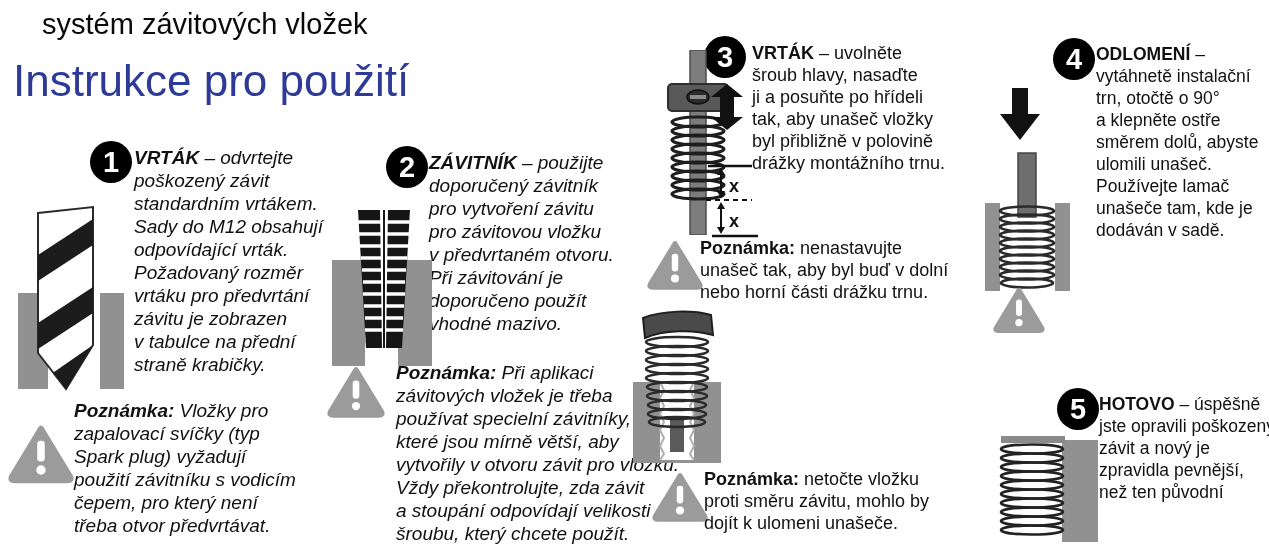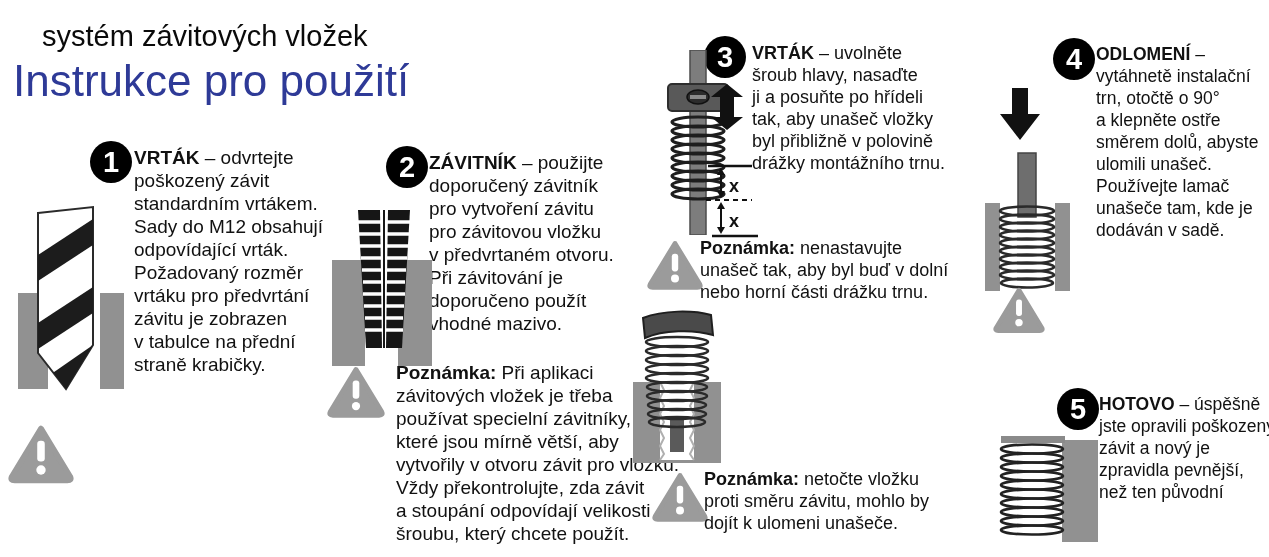--- a/index.html
+++ b/index.html
@@ -1,25 +1,25 @@
 <!DOCTYPE html>
 <html><head>
 <meta charset="utf-8">
 <style>
   html,body{margin:0;padding:0;background:#fff;}
   #canvas{position:relative;width:1269px;height:557px;background:#fff;overflow:hidden;
           font-family:"Liberation Sans",sans-serif;color:#111;}
   .abs{position:absolute;}
-  .subtitle{font-size:29px;color:#0a0a0a;white-space:pre;margin-top:12px;}
+  .subtitle{font-size:29px;color:#0a0a0a;white-space:pre;}
   .maintitle{font-size:44px;color:#2e3a97;white-space:pre;}
   .badge{width:42px;height:42px;border-radius:50%;background:#000;color:#fff;
          display:flex;align-items:center;justify-content:center;
          font-weight:bold;font-size:29px;}
   .txt{white-space:pre;margin:0;}
-  .t19{font-size:19px;line-height:23px;}
+  .t19{font-size:19px;line-height:23px;font-style:italic;}
   .t18{font-size:18px;line-height:22px;}
   .t17{font-size:17.5px;line-height:22px;}
   b{font-weight:bold;}
 </style>
 </head>
 <body>
 
 <div id="canvas">
 
   <div class="abs subtitle" style="left:42px;top:8px;">systém závitových vložek</div>
@@ -53,20 +53,26 @@
       <path d="M38,120 L93,84 L93,110 L38,146 Z" fill="#1c1c1c"></path>
       <path d="M44,176 L93,142 L93,168 L58,196 Z" fill="#1c1c1c"></path>
     </g>
   </svg>
 
   <svg class="abs" style="left:8px;top:424px;" width="66" height="60" viewBox="0 0 70 62">
     <path d="M35,4 L66,55 Q68,59 63,59 L7,59 Q2,59 4,55 Z" fill="#9b9b9b" stroke="#9b9b9b" stroke-width="6" stroke-linejoin="round"></path>
     <rect x="31" y="17" width="8" height="22" rx="3.5" fill="#fff"></rect>
     <circle cx="35" cy="48" r="5" fill="#fff"></circle>
   </svg>
+  <p class="abs txt t19" style="left:74px;top:399px;"><b>Poznámka:</b><span> Vložky pro
+zapalovací svíčky (typ
+Spark plug) vyžadují
+použití závitníku s vodicím
+čepem, pro který není
+třeba otvor předvrtávat.</span></p>
 
   <div class="abs badge" style="left:386px;top:146px;">
       <span>2</span>
     </div>
   <p class="abs txt t19" style="left:429px;top:151px;"><b>ZÁVITNÍK</b><span> – použijte
 doporučený závitník
 pro vytvoření závitu
 pro závitovou vložku
 v předvrtaném otvoru.
 Při závitování je

